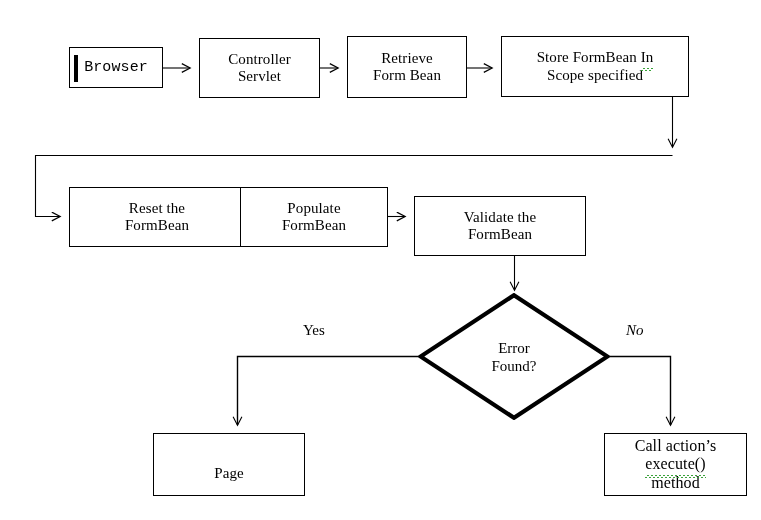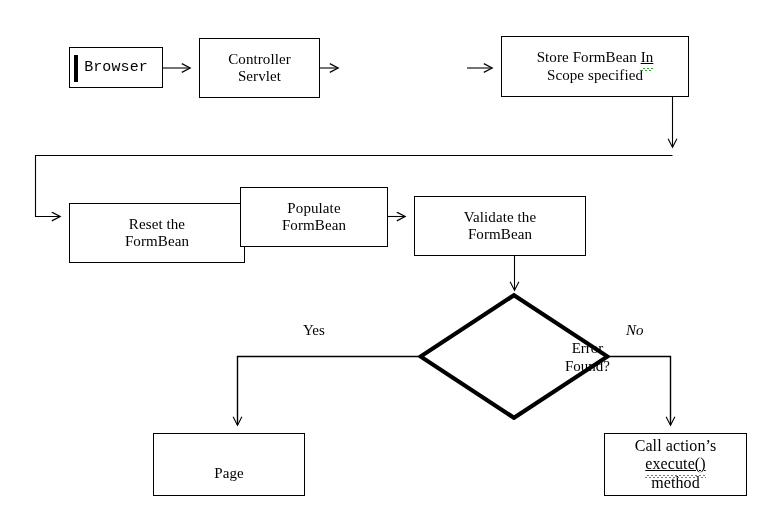--- a/index.html
+++ b/index.html
@@ -73,40 +73,39 @@
     height: 100%;
   }
   .decision .decision-text {
     position: absolute;
     left: 0;
     top: 0;
     width: 100%;
     height: 100%;
     display: flex;
     align-items: center;
-    justify-content: flex-end;
+    justify-content: center;
     text-align: center;
     font-size: 15px;
     line-height: 1.2;
     white-space: pre-line;
     z-index: 4;
   }
   
   .edge-label {
     position: absolute;
     font-size: 15px;
     line-height: 1;
     white-space: nowrap;
     z-index: 4;
   }
   
   .squiggle {
     position: relative;
     display: inline-block;
-    text-decoration: underline;
     text-decoration-color: #000000;
     text-decoration-thickness: 1px;
     text-underline-offset: 1px;
   }
   .squiggle::after {
     content: "";
     position: absolute;
     left: 0;
     right: 0;
     bottom: -4px;
@@ -169,26 +168,29 @@
 
   <div class="node" style="left:69px; top:47px; width:94px; height:41px;font-family:Liberation Mono, monospace;">
     <span id="browser-caret"></span>
     <span class="node-label">Browser</span>
   </div>
 
   <div class="node" style="left:199px; top:38px; width:121px; height:60px;">
     <span class="node-label"><span>Controller</span><br><span>Servlet</span></span>
   </div>
 
+  <div class="node" style="left:347px; top:36px; width:120px; height:62px;">
+    <span class="node-label"><span>Retrieve</span><br><span>Form Bean</span></span>
+  </div>
 
   <div class="node" style="left:501px; top:36px; width:188px; height:61px;">
     <span class="node-label"><span>Store FormBean </span><span class="squiggle">In</span><br><span>Scope specified</span></span>
   </div>
 
-  <div class="node" style="left:69px; top:187px; width:176px; height:60px;margin-top:16px;">
+  <div class="node" style="left:69px; top:187px; width:176px; height:60px;">
     <span class="node-label"><span>Reset the</span><br><span>FormBean</span></span>
   </div>
 
   <div class="node" style="left:240px; top:187px; width:148px; height:60px;">
     <span class="node-label"><span>Populate</span><br><span>FormBean</span></span>
   </div>
 
   <div class="node" style="left:414px; top:196px; width:172px; height:60px;">
     <span class="node-label"><span>Validate the</span><br><span>FormBean</span></span>
   </div>

